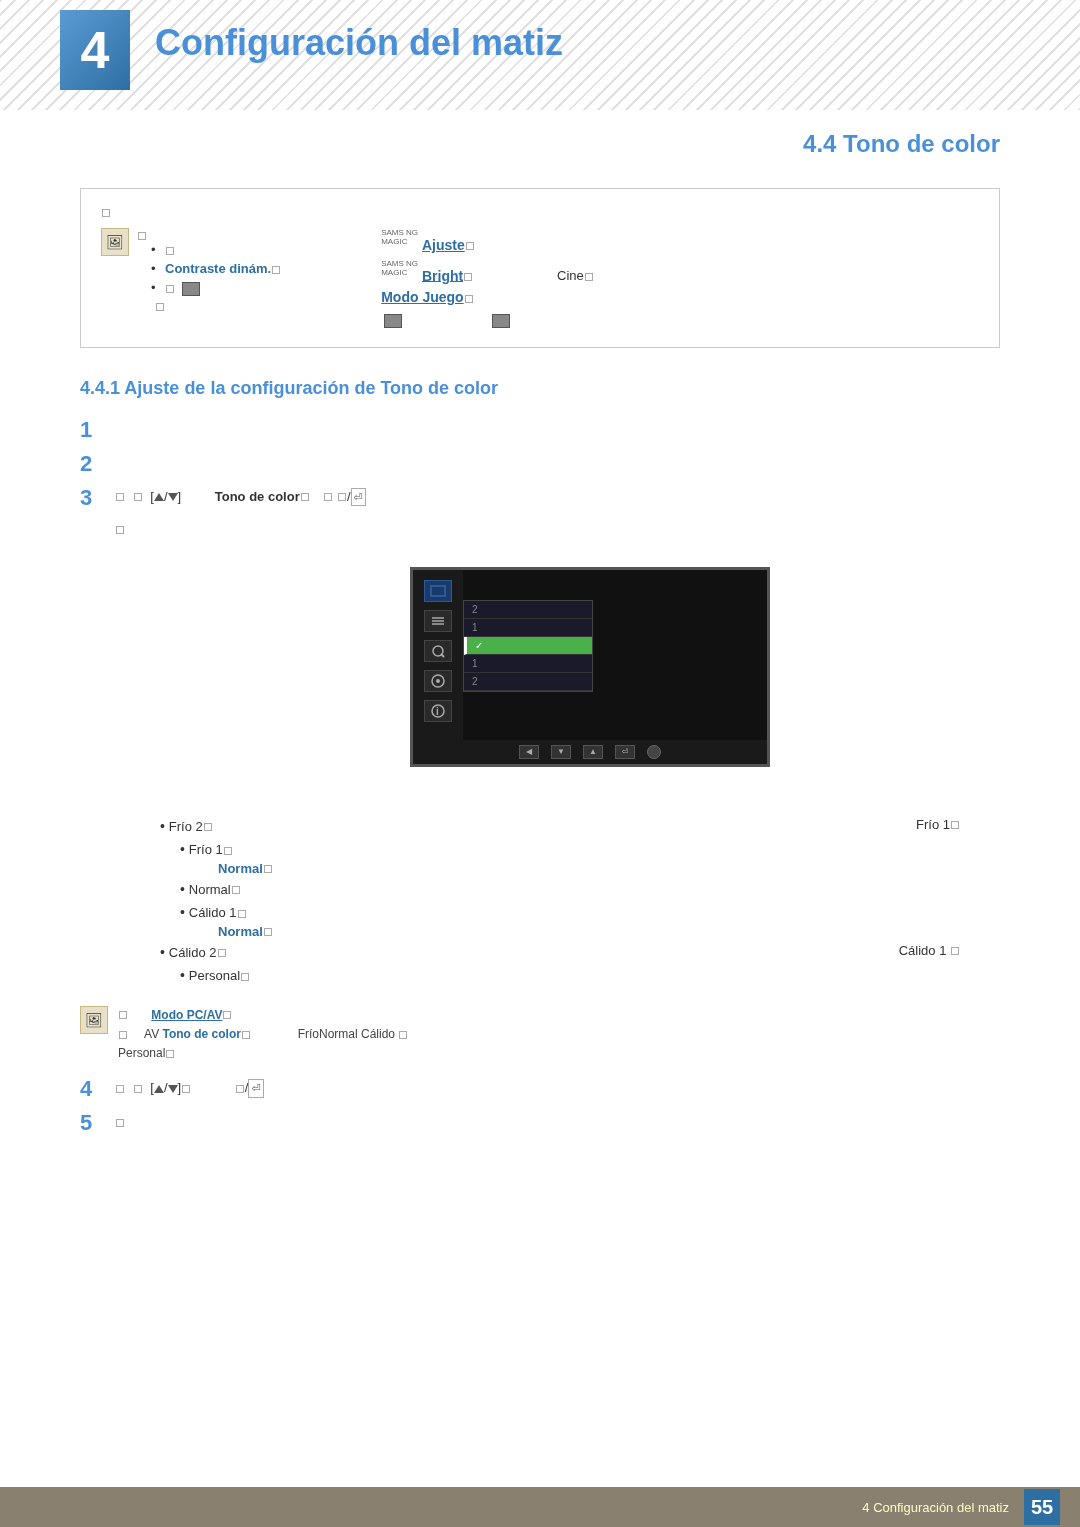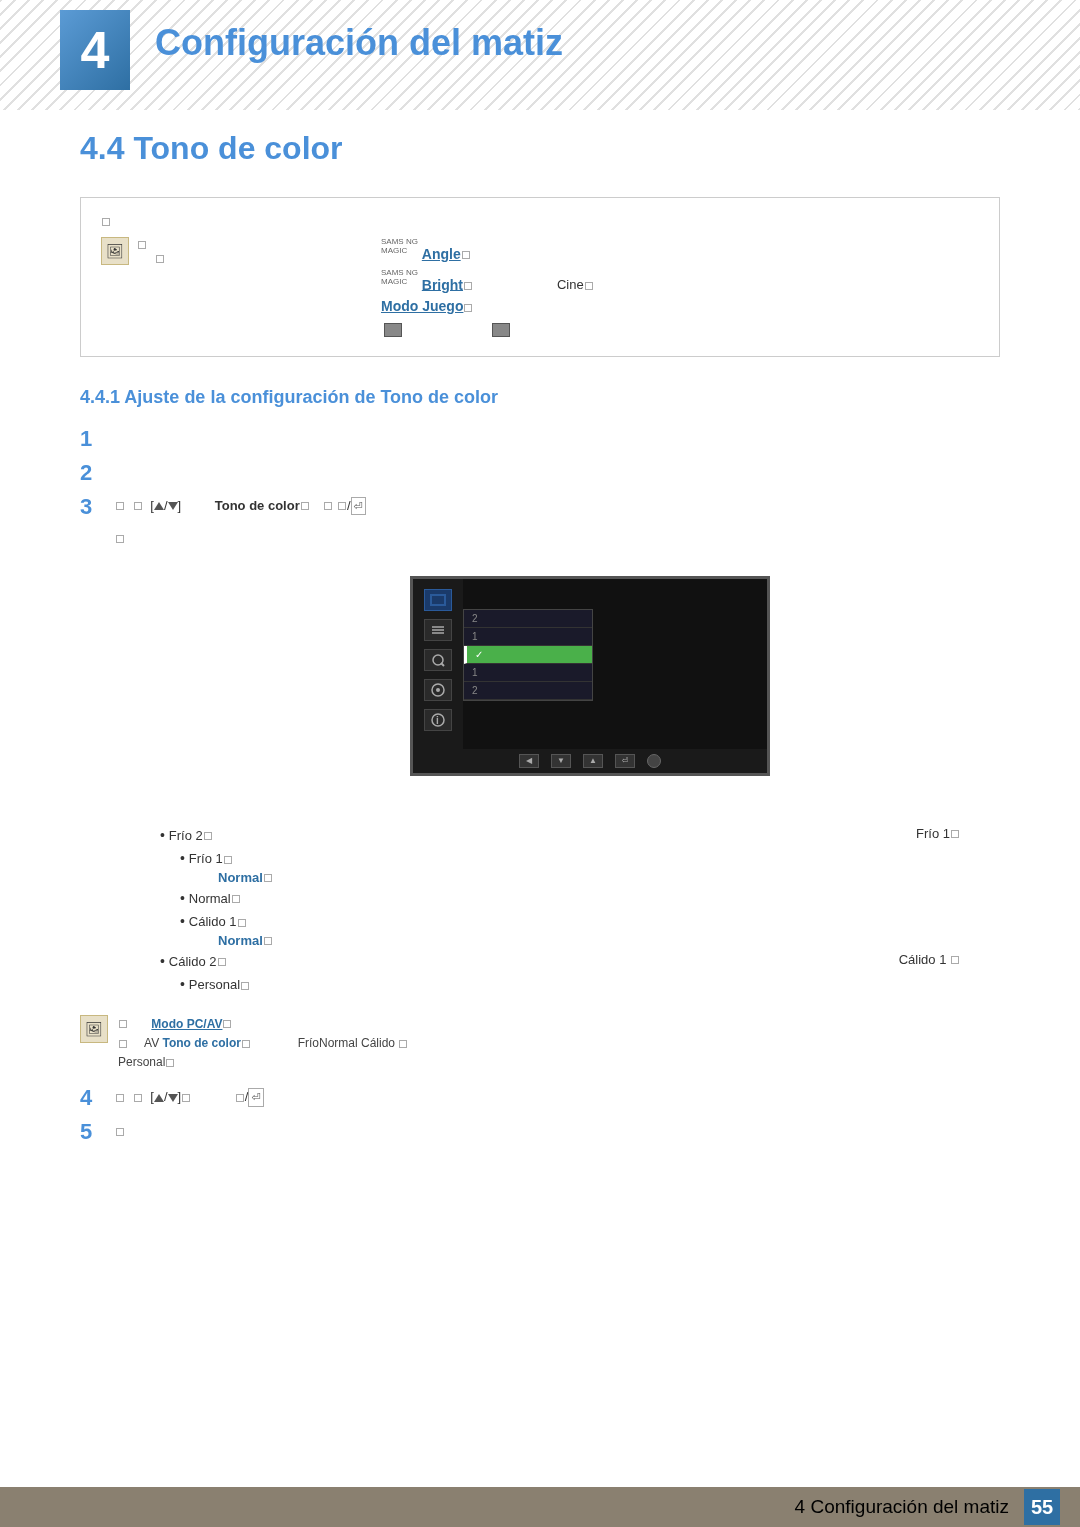--- a/index.html
+++ b/index.html
@@ -57,25 +57,26 @@
       color: #4a90d9;
     }
 
     
     .content {
       padding: 0 80px 80px 80px;
     }
 
     
     .section-heading {
-      font-size: 32px;
+      font-size: 24px;
       font-weight: bold;
       color: #4a90d9;
       margin-bottom: 30px;
       margin-top: 10px;
+      text-align: right;
     }
 
     
     .info-diagram {
       border: 1px solid #ccc;
       padding: 15px 20px;
       margin-bottom: 30px;
       position: relative;
       min-height: 120px;
     }
@@ -292,22 +293,22 @@
       bottom: 0;
       width: 1080px;
       height: 40px;
       background: #8a8070;
       display: flex;
       align-items: center;
       justify-content: flex-end;
       padding-right: 20px;
     }
     .footer-text {
-      color: #000000;
-      font-size: 19px;
+      color: #fef9c3;
+      font-size: 13px;
       margin-right: 15px;
     }
     .footer-number {
       background: #2e6fa3;
       color: #fff;
       width: 36px;
       height: 36px;
       display: flex;
       align-items: center;
       justify-content: center;
@@ -369,28 +370,33 @@
     <div style="margin-bottom:8px;">
       <span class="inline-sq"></span>
     </div>
     <div style="display:flex; gap: 40px; margin-bottom:4px;">
       <div style="display:flex; flex-direction:column; gap:4px; min-width:180px;">
         <div class="diagram-row">
           <div style="width:28px;height:28px;background:#e8e0c8;border:1px solid #c8b880;display:flex;align-items:center;justify-content:center;margin-right:8px;font-size:14px;">🖼</div>
           <div style="font-size:12px;">
             <span class="inline-sq"></span>
             <br>
+            <ul class="bullet-list" style="margin-left:10px;">
+              <li><span class="inline-sq"></span></li>
+              <li><span class="blue-text">Contraste dinám.</span><span class="inline-sq"></span></li>
+              <li><span class="inline-sq"></span> <span class="small-icon-rect"></span></li>
+            </ul>
             <span style="margin-left:18px;font-size:12px;"><span class="inline-sq"></span></span>
           </div>
         </div>
       </div>
       <div style="display:flex; flex-direction:column; gap:6px; margin-left:60px;">
         <div>
           <span class="samsng-badge">SAMS NG<br>MAGIC</span>
-          <span class="blue-link">Angle</span><span class="inline-sq"></span>
+          <span class="blue-link">Ajuste</span><span class="inline-sq"></span>
         </div>
         <div>
           <span class="samsng-badge">SAMS NG<br>MAGIC</span>
           <span class="blue-link">Bright</span><span class="inline-sq"></span>
           <span style="margin-left: 80px; font-size:13px;">Cine<span class="inline-sq"></span></span>
         </div>
         <div>
           <span class="blue-link">Modo Juego</span><span class="inline-sq"></span>
         </div>
         <div>

